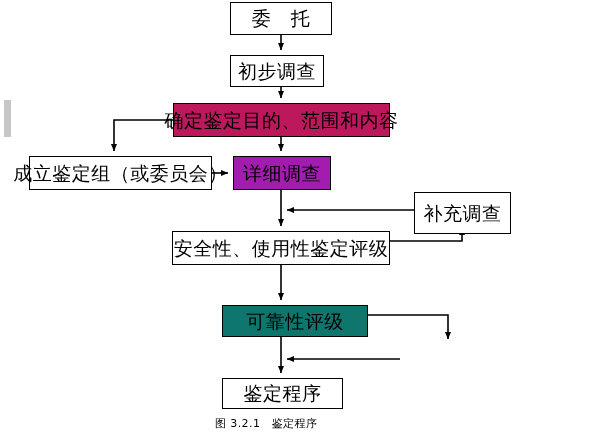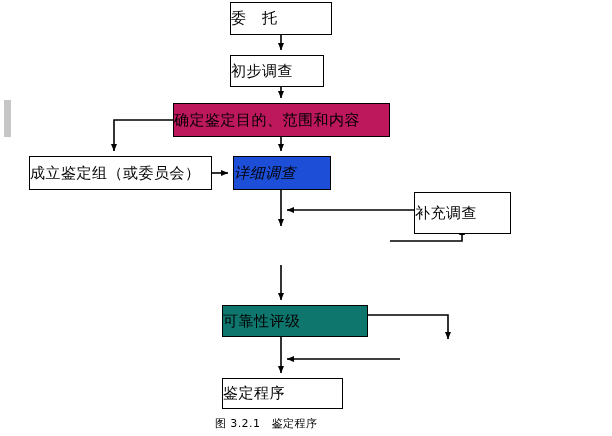--- a/index.html
+++ b/index.html
@@ -28,25 +28,25 @@
     height: 436px;
     pointer-events: none;
   }
   .node {
     position: absolute;
     box-sizing: border-box;
     border: 1.6px solid #000000;
     background: #ffffff;
     display: flex;
     align-items: center;
-    justify-content: flex-start;
+    justify-content: center;
     text-align: center;
     line-height: 1;
     white-space: nowrap;
-    font-size: 15px;
+    font-size: 19px;
     letter-spacing: 0.5px;
     z-index: 2;
   }
   .caption {
     position: absolute;
     white-space: nowrap;
     font-size: 11px;
     letter-spacing: 0.4px;
     z-index: 3;
   }
@@ -90,25 +90,28 @@
   </div>
   <div class="node" style="left: 230px; top: 55px; width: 94px; height: 32px; border-color: rgb(0, 0, 0); background: rgb(255, 255, 255);">
     <span>初步调查</span>
   </div>
   <div class="node" style="left: 173px; top: 103px; width: 217px; height: 34px; border-color: rgb(0, 0, 0); background: #be185d;">
     <span>确定鉴定目的、范围和内容</span>
   </div>
   <div class="node" style="left: 29px; top: 156px; width: 183px; height: 34px; border-color: rgb(0, 0, 0); background: rgb(255, 255, 255);">
     <span>成立鉴定组（或委员会）</span>
   </div>
-  <div class="node" style="left: 233px; top: 156px; width: 98px; height: 34px; border-color: rgb(0, 0, 0); background: #1d4ed8; font-style: italic;">
+  <div class="node" style="left: 233px; top: 156px; width: 98px; height: 34px; border-color: rgb(0, 0, 0); background: #a21caf;">
     <span>详细调查</span>
   </div>
   <div class="node" style="left: 414px; top: 192px; width: 97px; height: 42px; border-color: rgb(0, 0, 0); background: rgb(255, 255, 255);">
     <span>补充调查</span>
+  </div>
+  <div class="node" style="left: 172px; top: 231px; width: 218px; height: 34px; border-color: rgb(0, 0, 0); background: rgb(255, 255, 255);">
+    <span>安全性、使用性鉴定评级</span>
   </div>
   <div class="node" style="left: 222px; top: 305px; width: 146px; height: 32px; border-color: rgb(0, 0, 0); background: #0f766e;">
     <span>可靠性评级</span>
   </div>
   <div class="node" style="left: 222px; top: 378px; width: 121px; height: 31px; border-color: rgb(0, 0, 0); background: rgb(255, 255, 255);">
     <span>鉴定程序</span>
   </div>
 
   <div class="caption" style="left: 215px; top: 416px;">图 3.2.1　鉴定程序</div>
 

